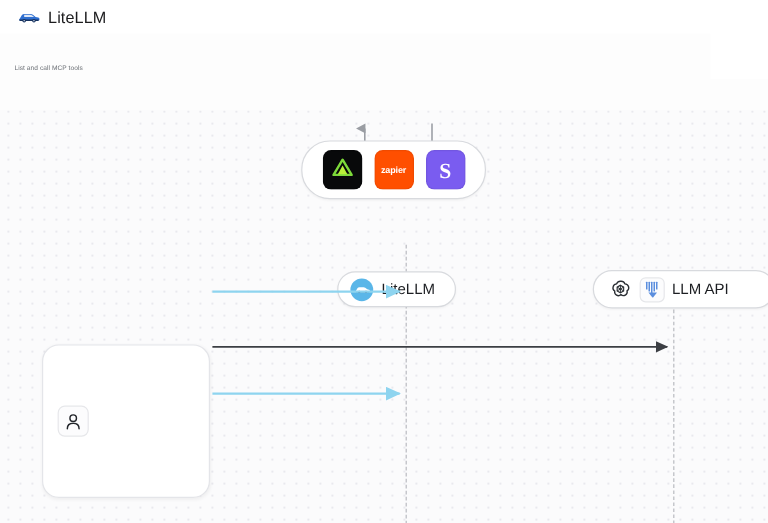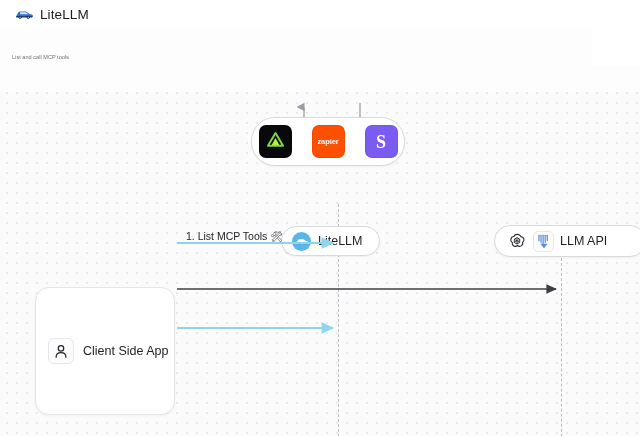--- a/index.html
+++ b/index.html
@@ -48,21 +48,21 @@
     position: absolute; display: flex; align-items: center;
     background: #ffffff; border: 1px solid #d8dade; border-radius: 999px;
     box-shadow: 0 1px 2px rgba(16,18,22,.05);
   }
   .chip-label { font-size: 12.5px; color: #1d1f23; white-space: nowrap; }
 
   
   #mcp-group {
     left: 251px; top: 51px; width: 154px; height: 49px;
     border-radius: 24px; border: 1px solid #d8dade;
-    justify-content: center; gap: 20px;
+    justify-content: center; gap: 10px;
   }
   .tool-tile {
     width: 33px; height: 33px; border-radius: 7px;
     display: flex; align-items: center; justify-content: center;
     border: 1px solid rgba(0,0,0,.06);
   }
   .tile-linear { background: #08090a; }
   .tile-zapier { background: #ff4f00; }
   .tile-stripe { background: #7a5cf0; }
   .tile-zapier .tz {
@@ -226,27 +226,22 @@
       <span class="chip-label">LLM API</span>
     </div>
 
     <div id="client-card">
       <span class="person-tile">
         <svg width="14" height="15" viewBox="0 0 16 17">
           <circle cx="8" cy="5" r="3.1" fill="none" stroke="#23262b" stroke-width="1.4"></circle>
           <path d="M2.4 15.2 Q2.4 9.9 8 9.9 Q13.6 9.9 13.6 15.2" fill="none" stroke="#23262b" stroke-width="1.4" stroke-linecap="round"></path>
         </svg>
       </span>
-      <span class="client-label">Client Side App</span>
-    </div>
-
-    <div class="msg-label blue" style="left:186px; top:164px;">
-      <span>1. List MCP Tools</span>
-      <span class="emoji">🛠</span>
-    </div>
+    </div>
+
     <svg class="arrow-svg" style="left:170px; top:170px; width:178px; height:14px;">
       <defs>
         <marker id="mk-b1" markerWidth="8" markerHeight="8" refX="6.4" refY="3.2" orient="auto">
           <path d="M0 0 L7 3.2 L0 6.4 Z" fill="#8ed4ef"></path>
         </marker>
       </defs>
       <line x1="7" y1="7" x2="163" y2="7" stroke="#8ed4ef" stroke-width="1.8" marker-end="url(#mk-b1)"></line>
     </svg>
 
     <svg class="arrow-svg" style="left:170px; top:216px; width:400px; height:14px;">

